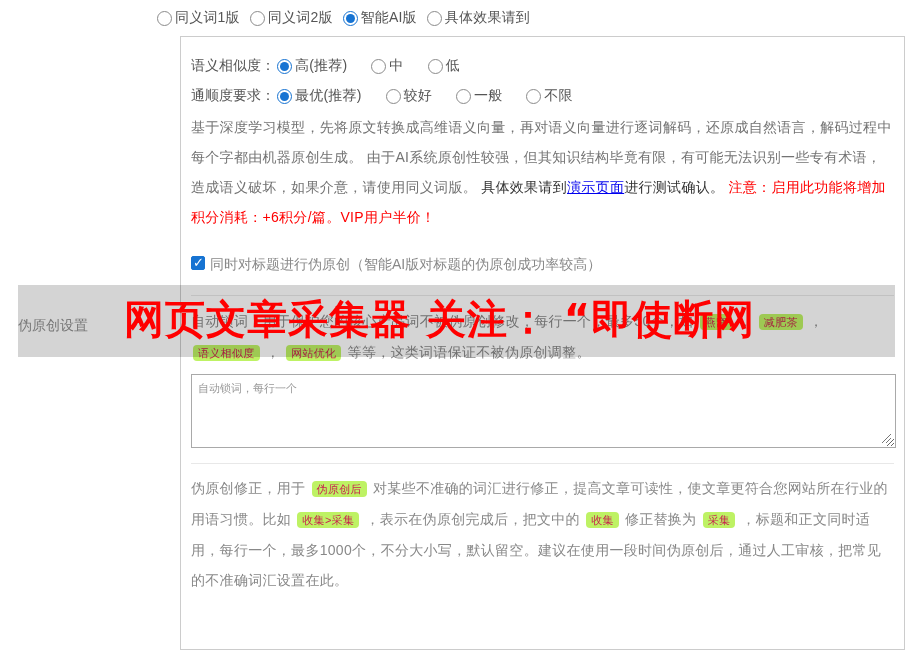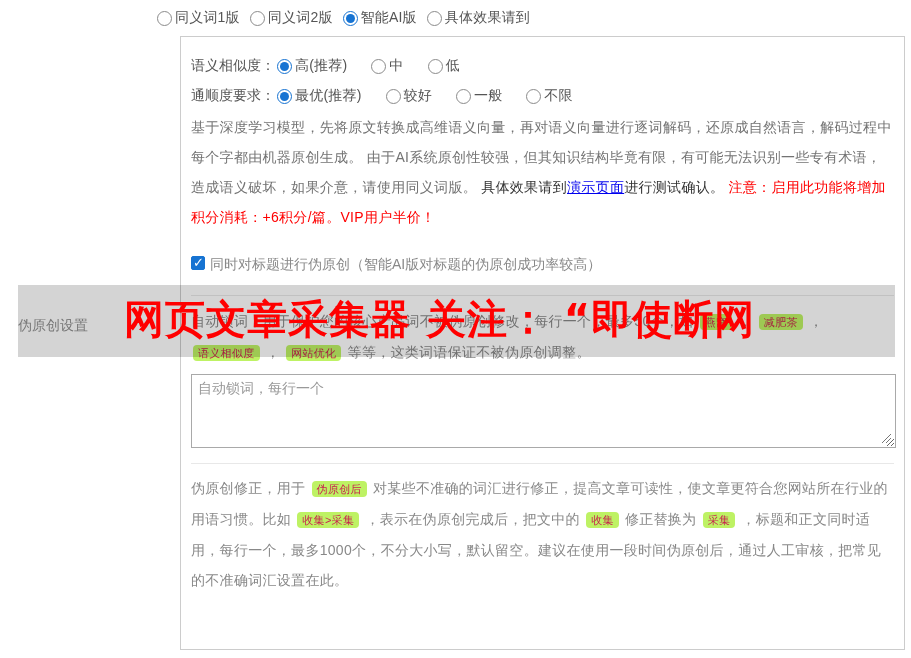--- a/index.html
+++ b/index.html
@@ -64,21 +64,21 @@
 
   .divider { border-top:1px solid #e8e8e8; margin-top:15px; }
 
   .lock-desc { margin-top:10px; }
   .fix-desc  { margin-top:9px; }
 
   textarea {
     display:block; width:705px; height:74px; margin-top:6px;
     border:1px solid #a9a9a9; background:#fff; resize:both;
     font-family:"Liberation Sans","DejaVu Sans",sans-serif;
-    font-size:14px; color:#444; padding:4px 6px; line-height:18px;
+    font-size:11px; color:#444; padding:4px 6px; line-height:18px;
   }
   textarea::placeholder { color:#999; opacity:1; }
   .ta-wrap { position:relative; }
   .grip {
     position:absolute; right:3px; bottom:5px; width:9px; height:9px; pointer-events:none;
     background:
       linear-gradient(135deg, transparent 45%, #777 45%, #777 52%, transparent 52%),
       linear-gradient(135deg, transparent 70%, #777 70%, #777 77%, transparent 77%);
   }
 

